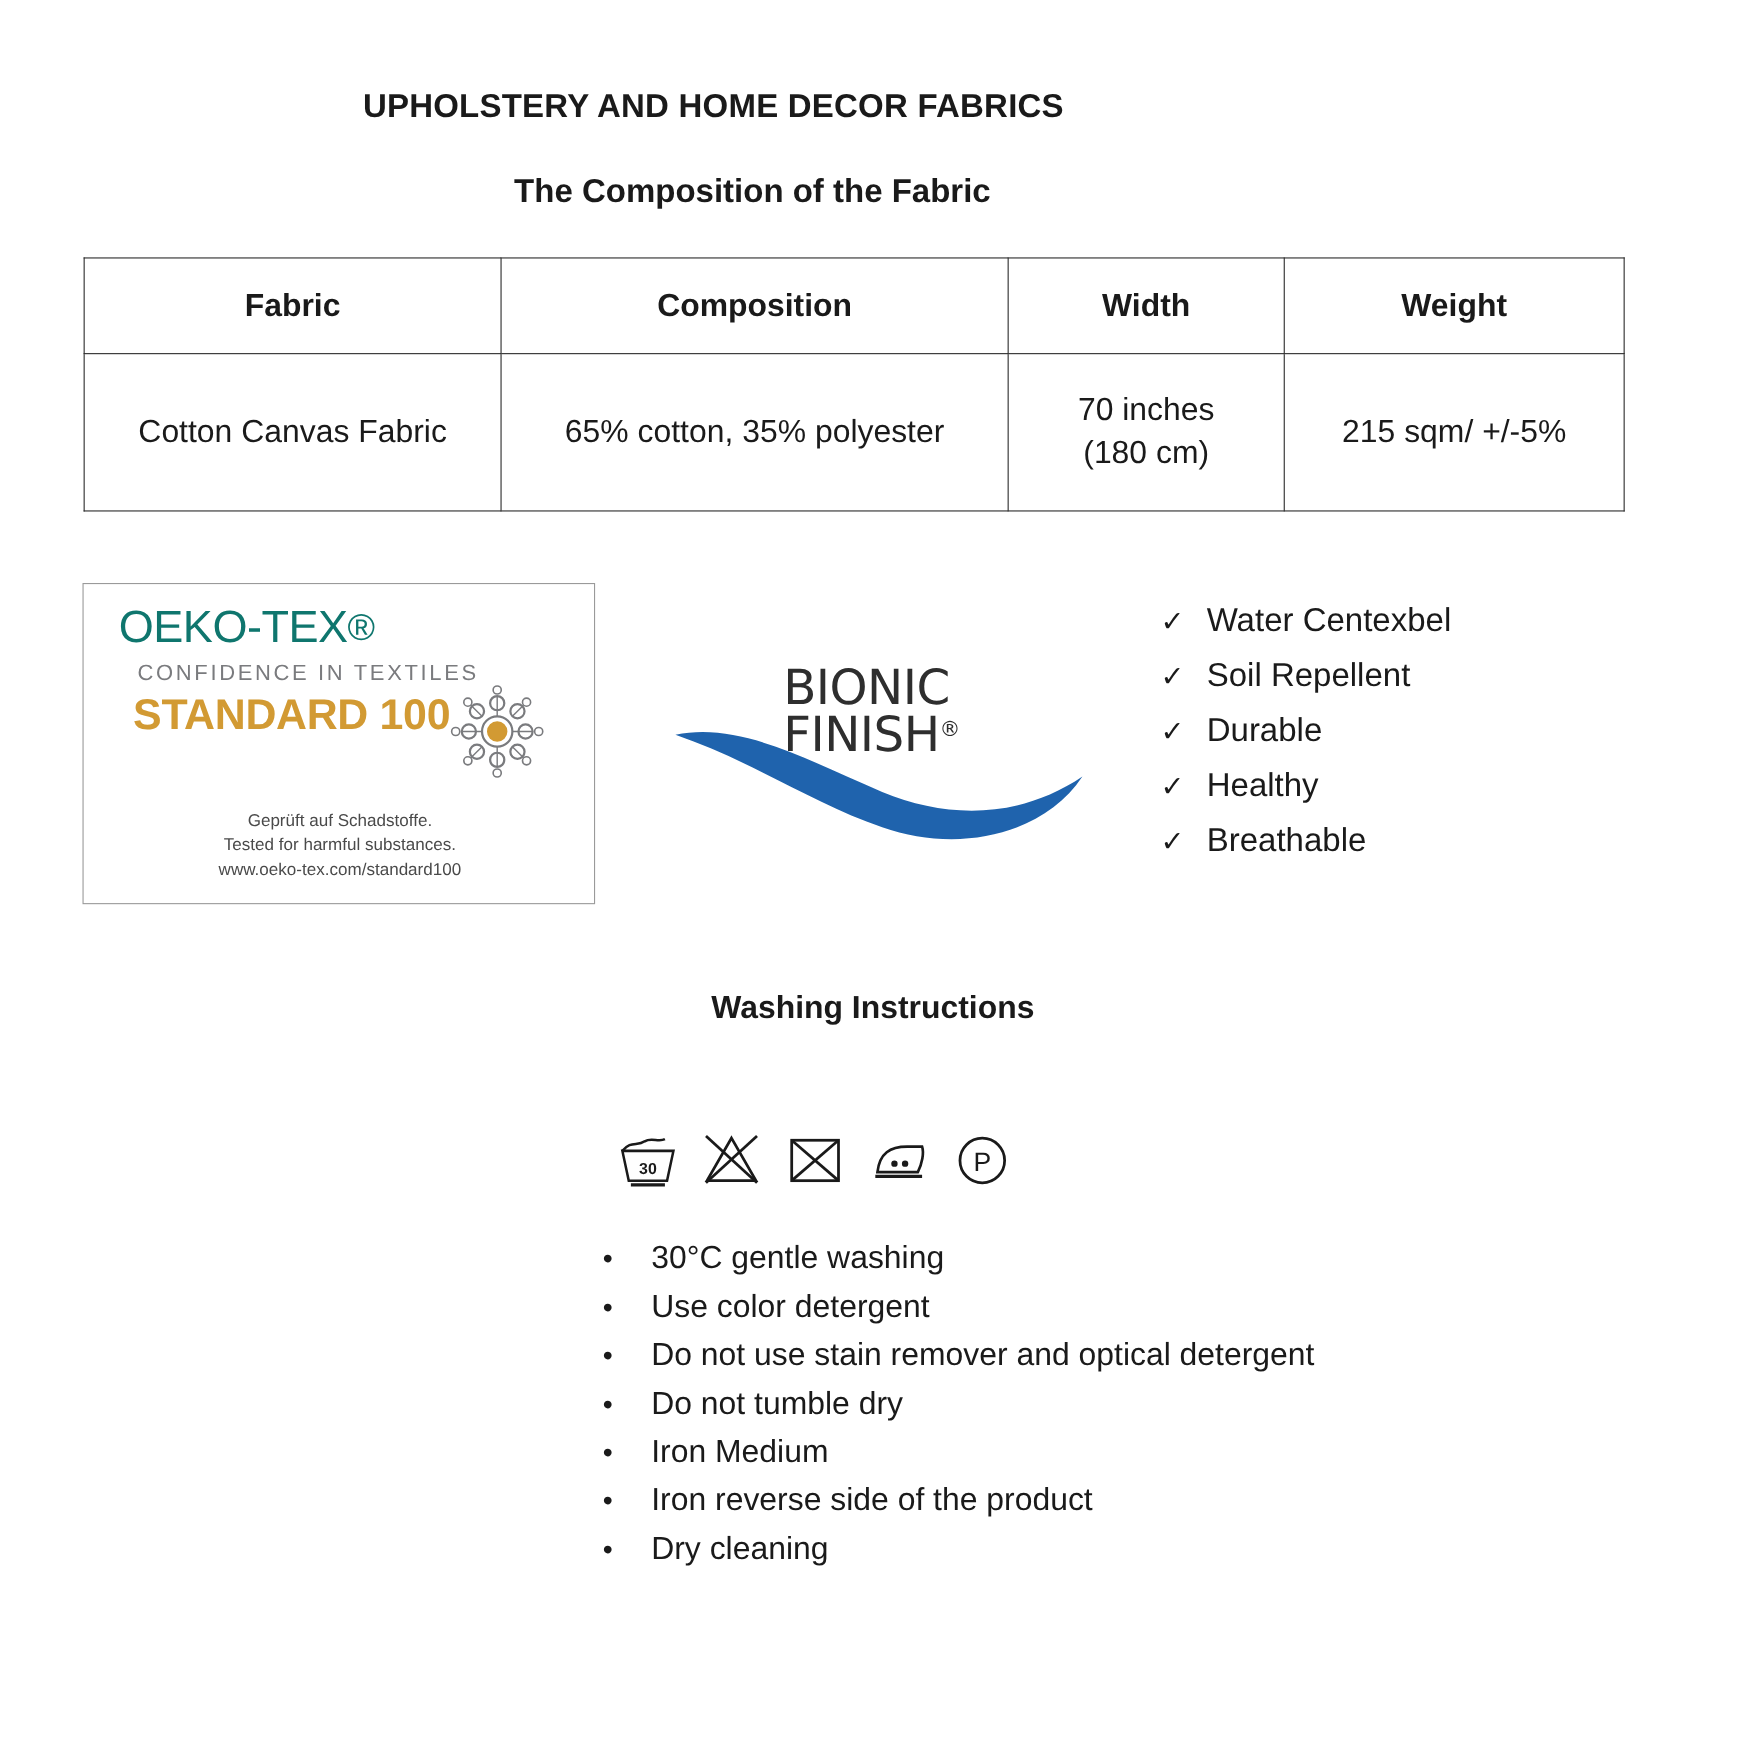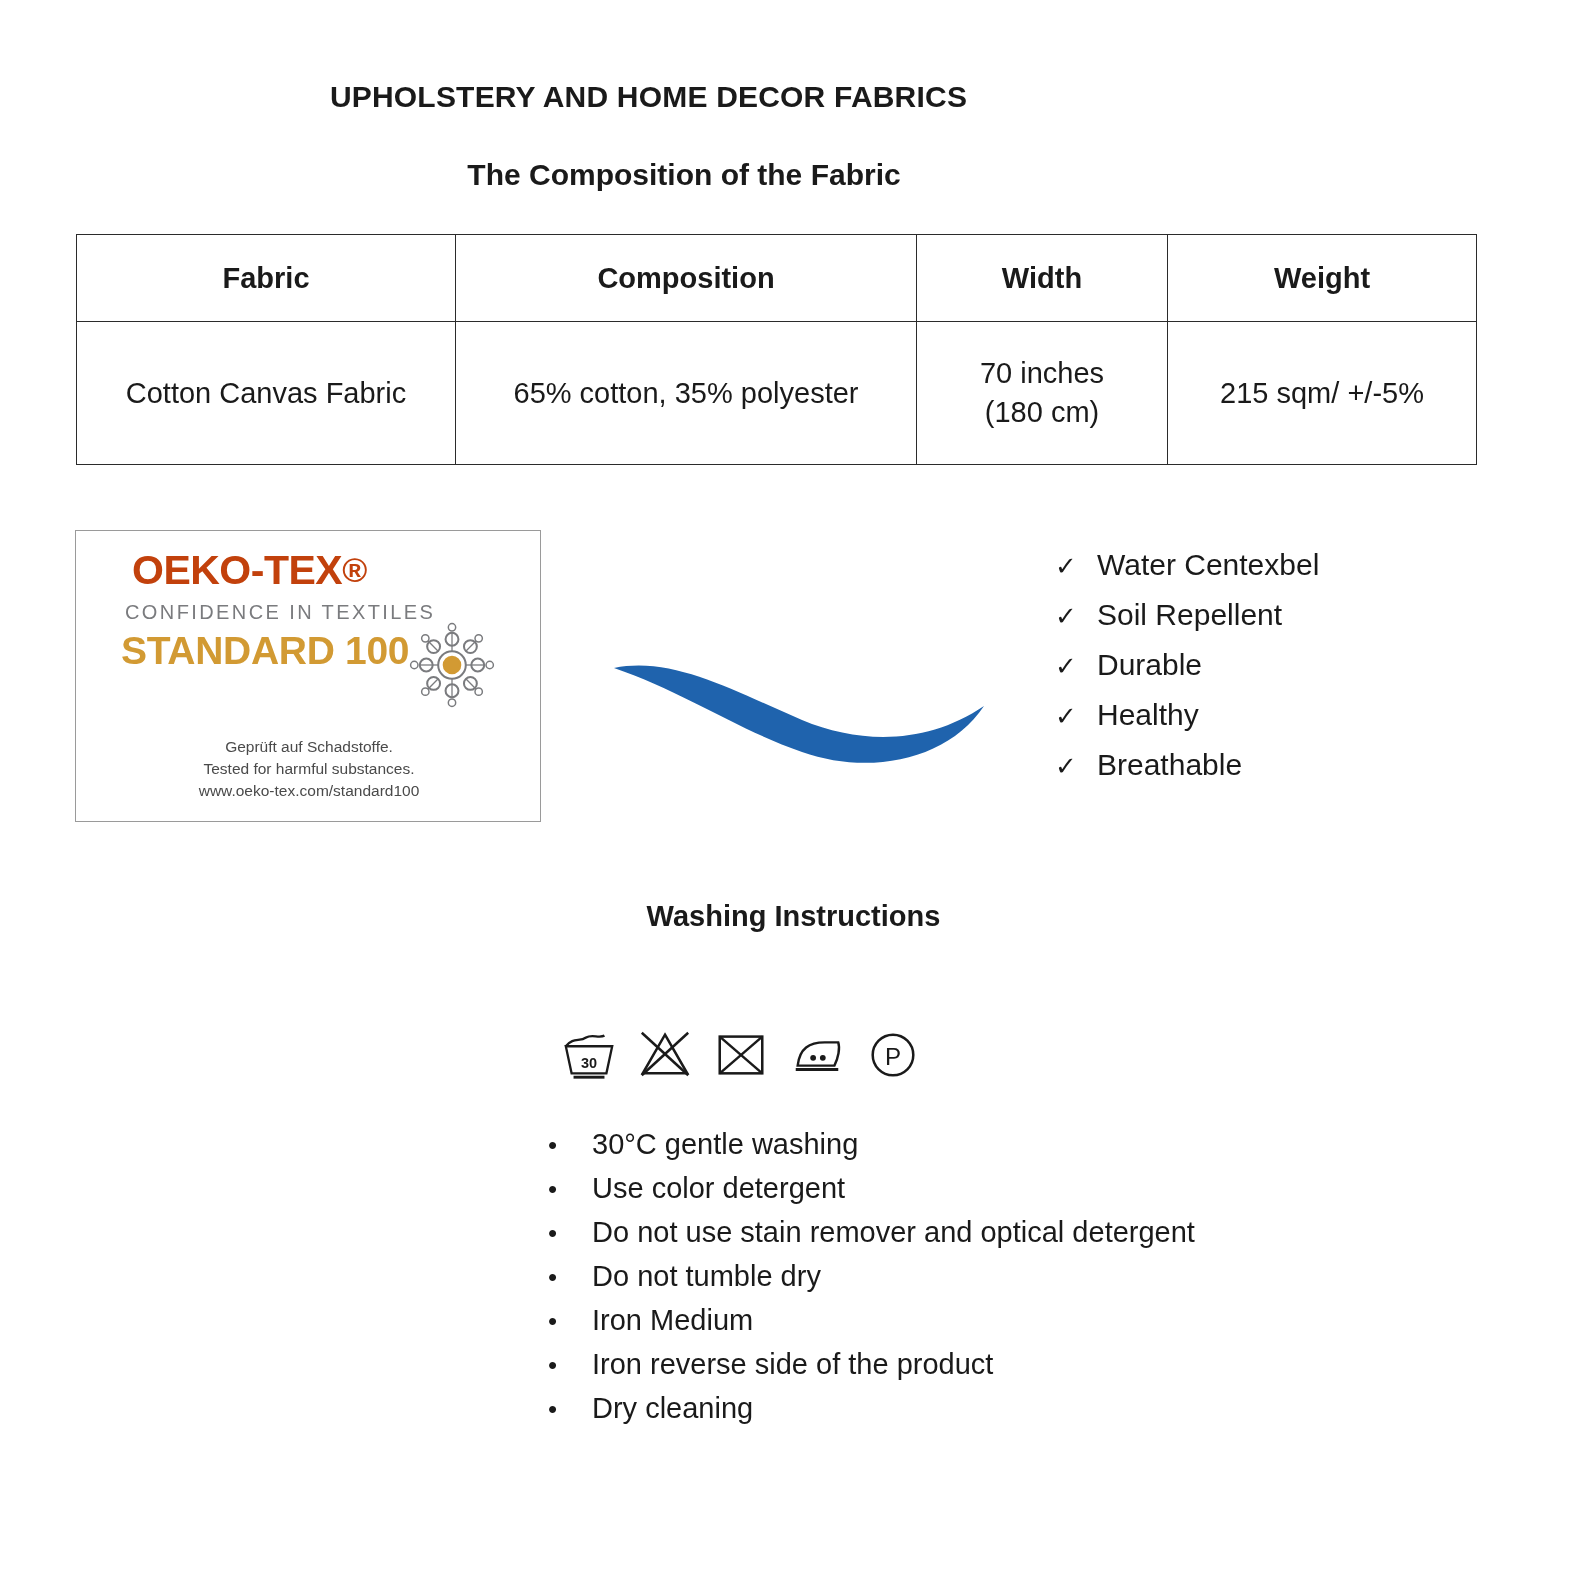--- a/index.html
+++ b/index.html
@@ -76,25 +76,25 @@
     position: absolute;
     left: 75px;
     top: 530px;
     width: 466px;
     height: 292px;
     border: 1.5px solid #9a9a9a;
     box-sizing: border-box;
   }
   .oeko-title {
     position: absolute;
-    left: 56px;
+    left: 32px;
     top: 16px;
     font-size: 41px;
-    font-weight: bold;
-    color: #c2410c;
+    font-weight: normal;
+    color: #0f766e;
     letter-spacing: -0.5px;
   }
   .oeko-title .reg {
     font-size: 34px;
     vertical-align: 2px;
   }
   .oeko-conf {
     position: absolute;
     left: 49px;
     top: 70px;
@@ -305,20 +305,26 @@
     </div>
 
     <div class="oeko-small">
       <div>Geprüft auf Schadstoffe.</div>
       <div>Tested for harmful substances.</div>
       <div>www.oeko-tex.com/standard100</div>
     </div>
   </div>
 
   <div class="bionic">
+    <div class="bionic-text">
+      <div>BIONIC</div>
+      <div>
+        <span>FINISH</span><span class="reg-small">®</span>
+      </div>
+    </div>
     <div class="bionic-swoosh">
       <svg viewBox="0 0 380 120" width="380" height="120">
         <path d="M2 20 C60 8 120 42 190 72 C250 97 316 96 372 58 C336 112 258 128 190 104 C126 82 72 44 2 20 Z" fill="#1f63ad"></path>
       </svg>
     </div>
   </div>
 
   <div class="features">
     <div class="feature-row">
       <span class="feature-check">✓</span>

